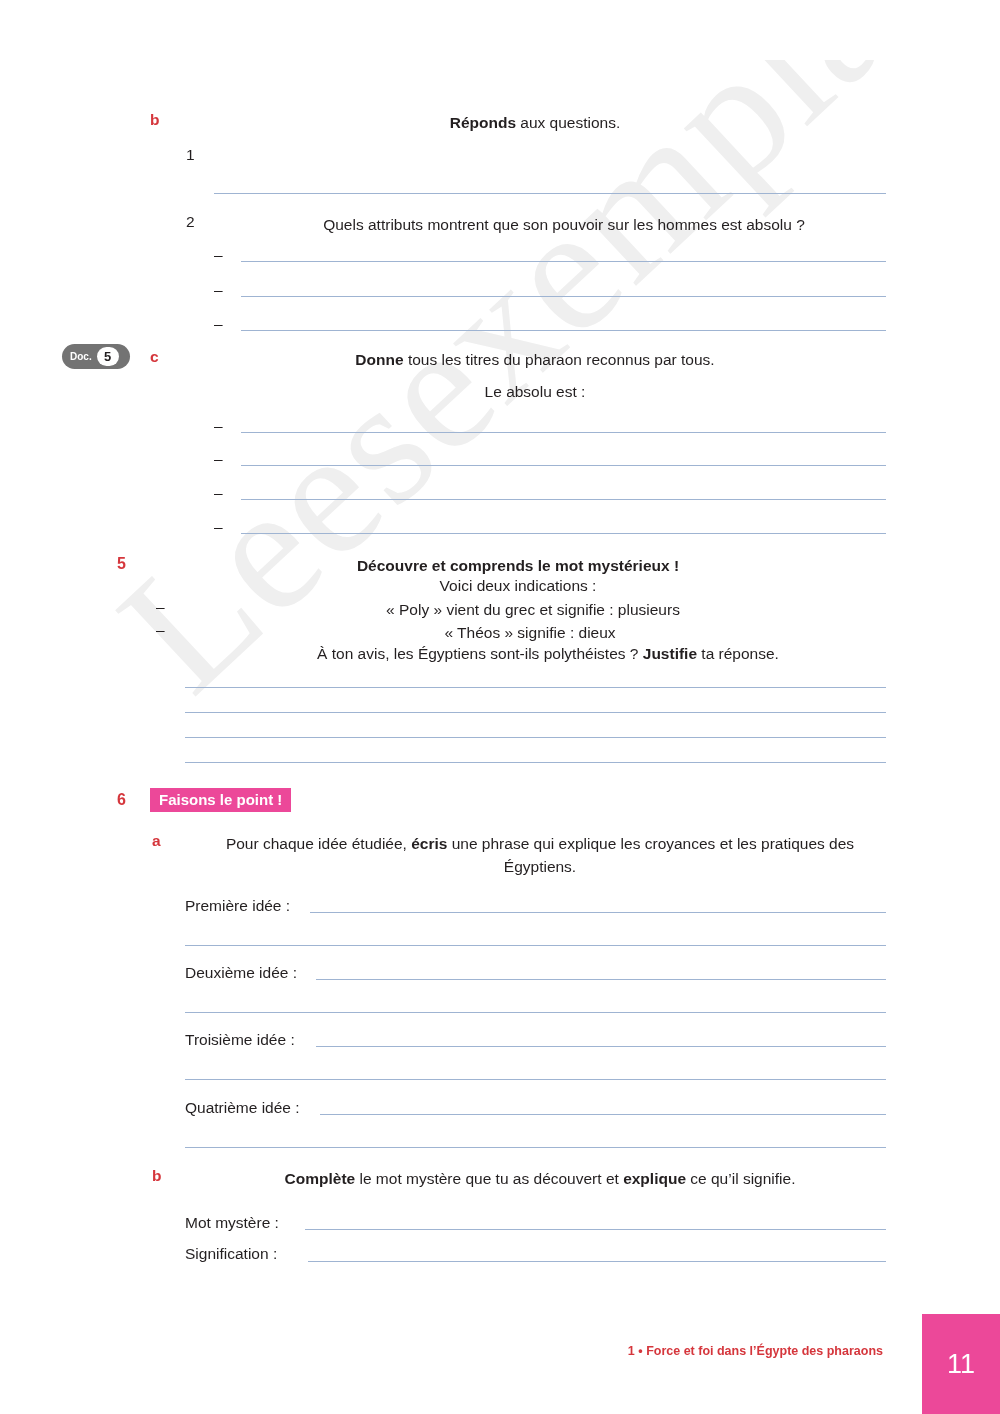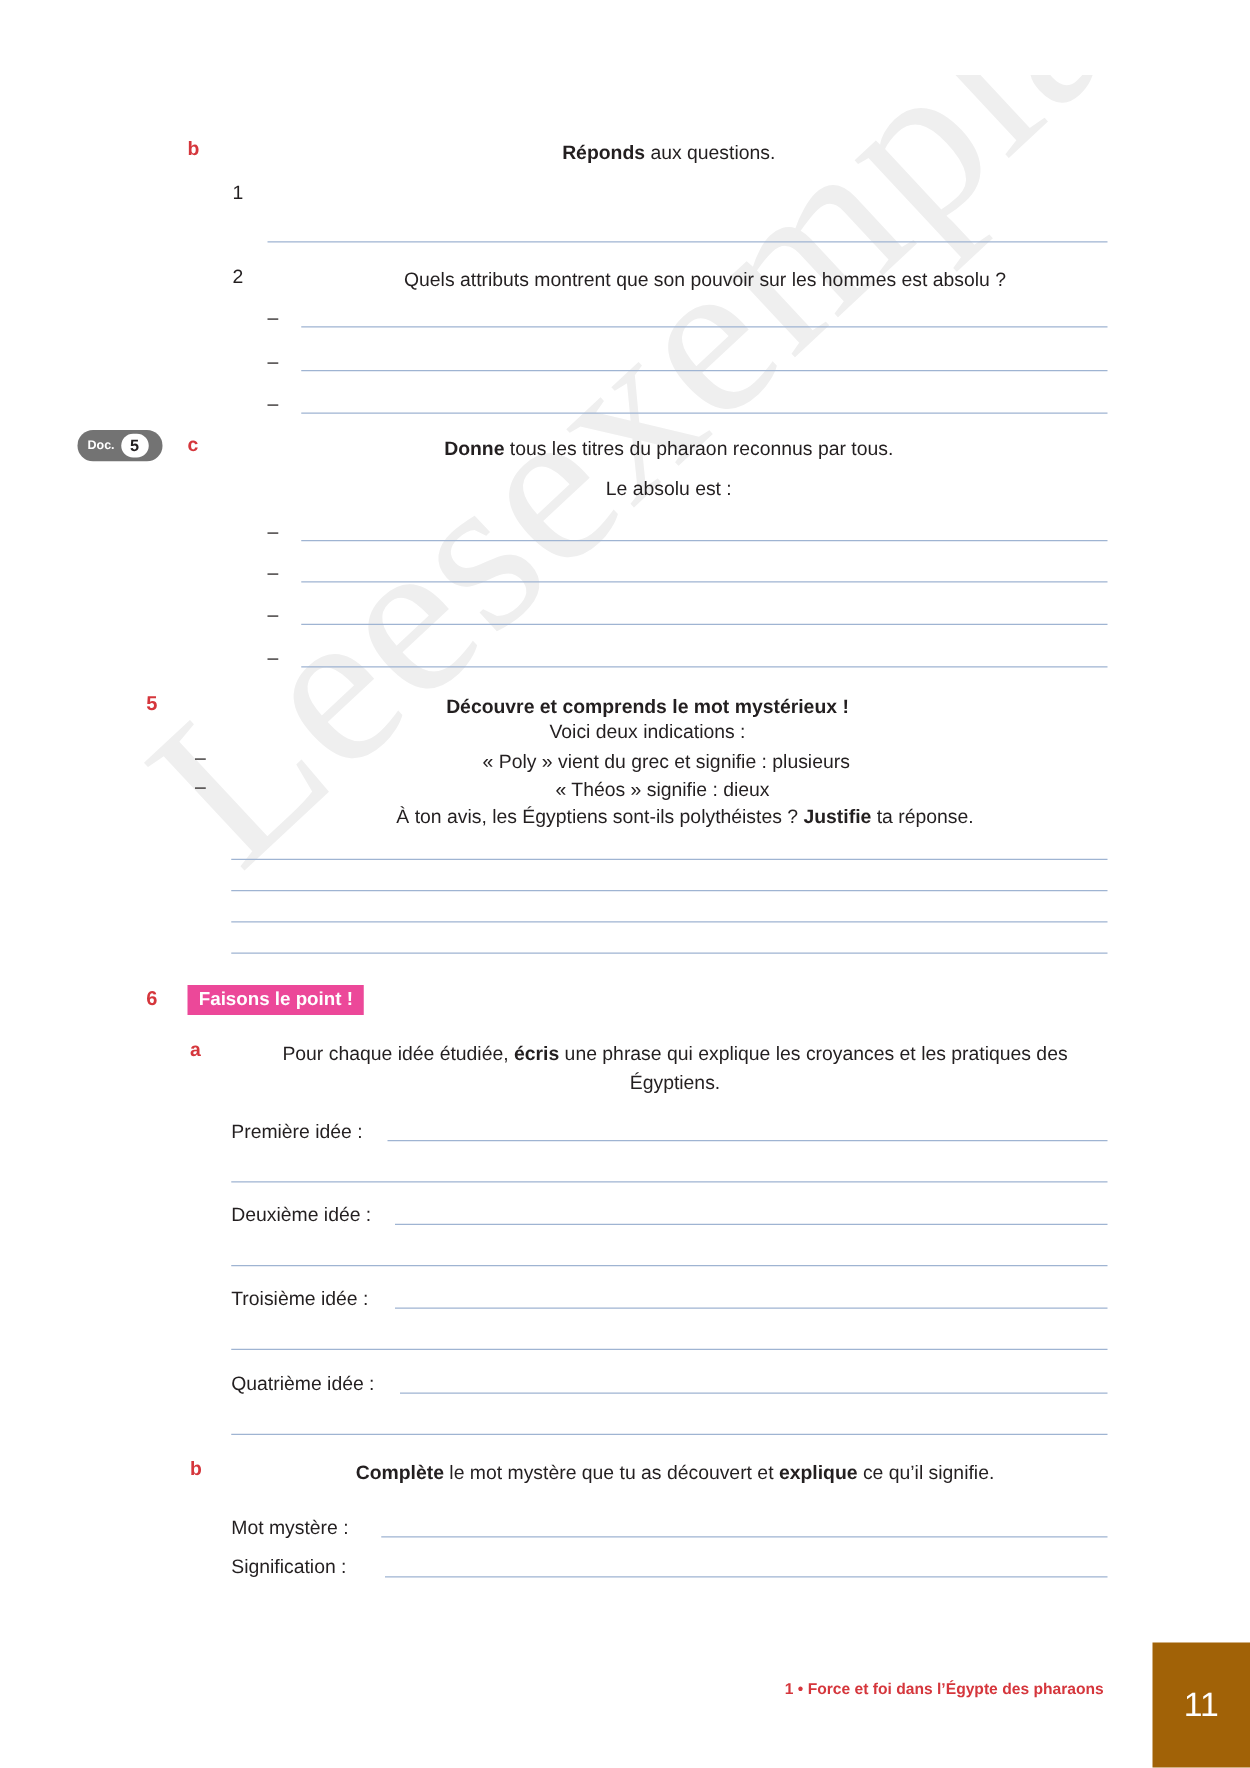--- a/index.html
+++ b/index.html
@@ -140,21 +140,21 @@
     color: #d5363c;
     text-align: right;
     white-space: nowrap;
   }
   .page-number-box {
     position: absolute;
     right: 0;
     top: 1314px;
     width: 78px;
     height: 100px;
-    background: #a16207;
+    background: #ec4899;
     color: #ffffff;
     font-size: 27px;
     display: flex;
     align-items: center;
     justify-content: center;
   }
 </style>
 </head>
 <body>
 

